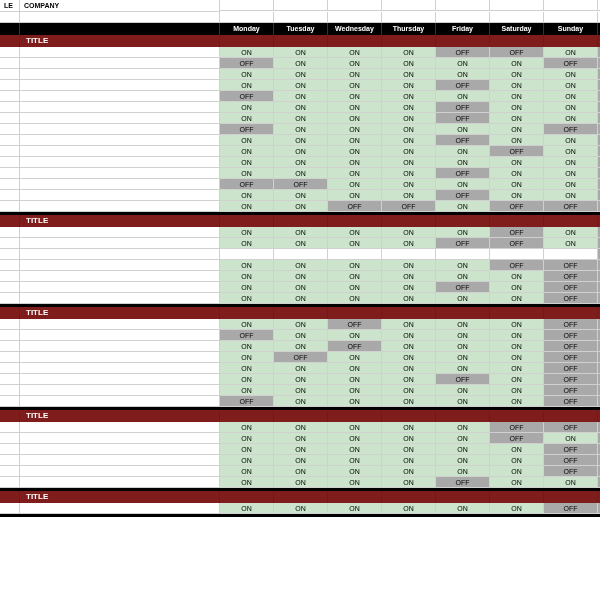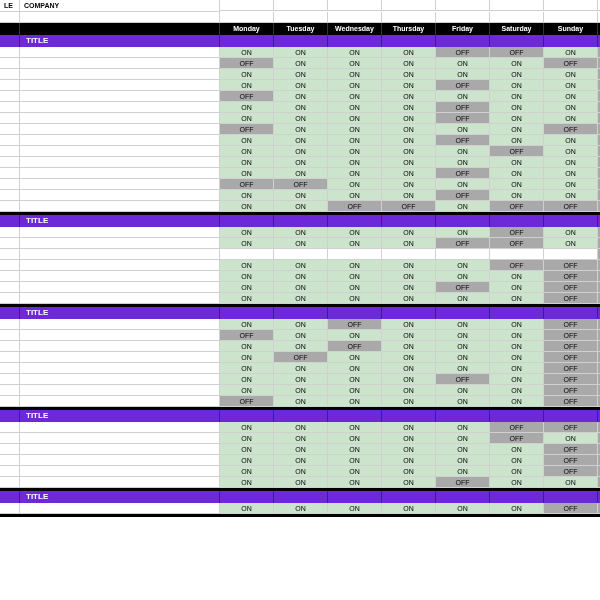--- a/index.html
+++ b/index.html
@@ -46,21 +46,21 @@
       height: 12px;
       line-height: 12px;
       border-right: 1px solid #333;
     }
     .sect-bar {
       grid-column: 1 / -1;
       background: #000;
       height: 3px;
     }
     .sect-title {
-      background: #6d28d9;
+      background: #7f1d1d;
       color: #fff;
       font-weight: bold;
       font-size: 8px;
       text-align: left;
       padding-left: 6px;
       height: 12px;
       line-height: 12px;
       border-right: 1px solid #333;
     }
     .on  { background: #cbe4cb; }

